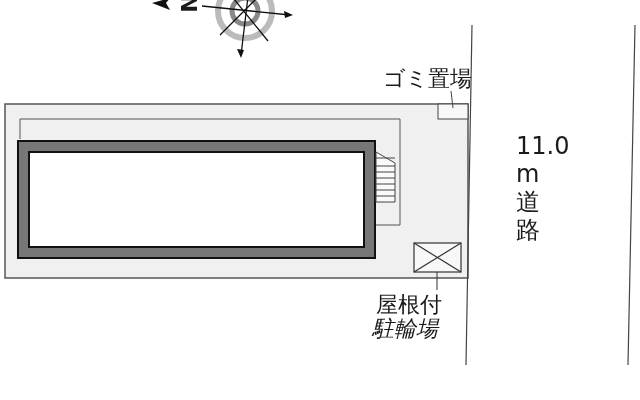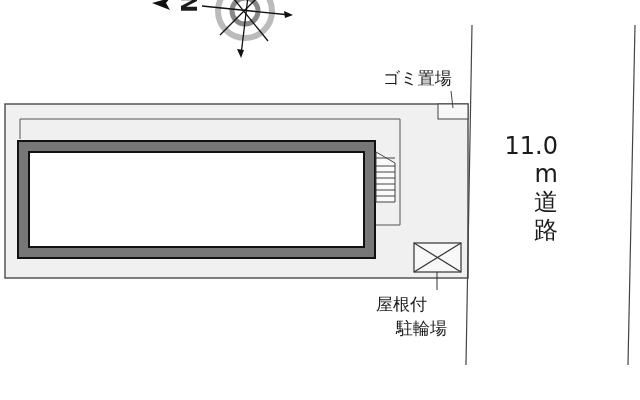--- a/index.html
+++ b/index.html
@@ -1,20 +1,20 @@
 <!DOCTYPE html>
 <html><head>
 <meta charset="utf-8">
 <style>
   html, body { margin:0; padding:0; background:#ffffff; }
   body { width:640px; height:400px; position:relative; overflow:hidden;
          font-family:"DejaVu Sans", sans-serif; color:#1a1a1a; }
   svg { position:absolute; left:0; top:0; }
-  .label { position:absolute; font-size:17px; line-height:21px; color:#1a1a1a; white-space:nowrap; }
-  .road-label { position:absolute; left:488px; top:132px; width:70px; text-align:right;
+  .label { position:absolute; font-size:22px; line-height:21px; color:#1a1a1a; white-space:nowrap; }
+  .road-label { position:absolute; left:516px; top:132px; width:70px; text-align:left;
                 font-size:24px; line-height:28px; }
   .road-label span { display:block; }
 </style>
 </head>
 <body>
 
 <svg width="640" height="400" viewBox="0 0 640 400">
 
   <rect x="5" y="104" width="463" height="174" fill="#f0f0f0" stroke="#555" stroke-width="1.5"></rect>
 
@@ -60,20 +60,20 @@
     <polygon points="241,58 237,49 244,50" fill="#111"></polygon>
     <polygon points="152,3 170,-2 166,3 170,10" fill="#111"></polygon>
   </g>
 </svg>
 
 <div class="label" style="left:180px; top:-7px; font-size:22px; font-weight:bold; transform:rotate(-90deg);">N</div>
 
 <div class="label" style="left:383px; top:68px;">ゴミ置場</div>
 
 <div class="label" style="left:376px; top:294px;">屋根付</div>
-<div class="label" style="left:396px; top:318px;">駐輪場</div>
+<div class="label" style="left:372px; top:318px;font-style:italic;">駐輪場</div>
 
 <div class="road-label">
   <span>11.0</span>
   <span>m</span>
   <span>道</span>
   <span>路</span>
 </div>
 
 </body></html>

